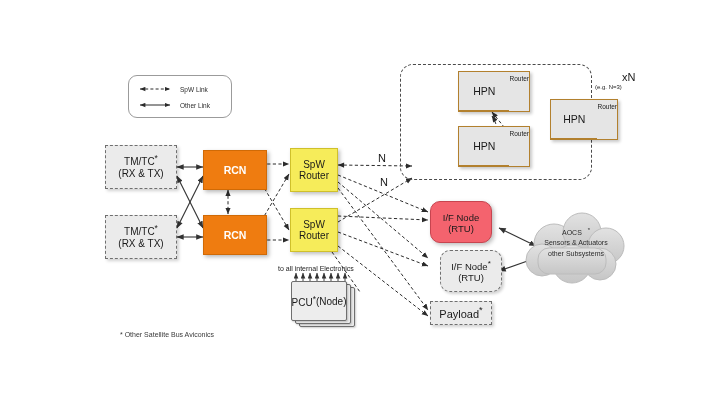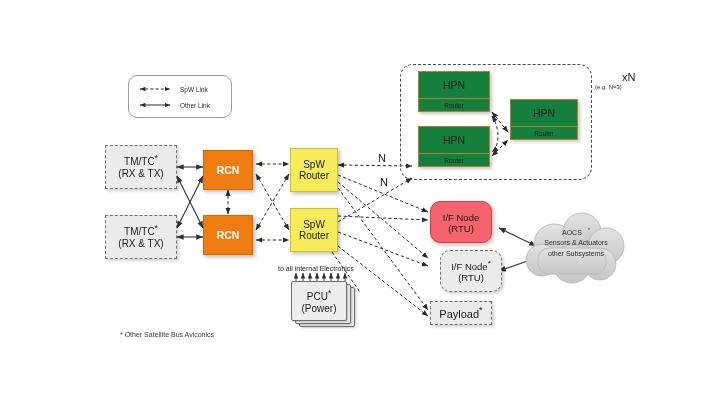--- a/index.html
+++ b/index.html
@@ -86,35 +86,36 @@
     box-shadow: 2px 2px 4px rgba(0,0,0,0.26);
   }
   .box-pink {
     background: #f4636e;
     border: 1.2px solid #c7444f;
     color: #1a1a1a;
     box-shadow: 2px 2px 4px rgba(0,0,0,0.26);
   }
 
   .tmtc   { width: 72px; height: 44px; font-size: 10px; }
-  .rcn    { width: 50px; height: 40px; font-size: 10.5px; }
+  .rcn    { width: 64px; height: 40px; font-size: 10.5px; }
   .spw    { width: 48px; height: 44px; font-size: 10px; }
   .ifnode { width: 62px; height: 42px; font-size: 9.5px; border-radius: 10px; }
   .payload{ width: 62px; height: 24px; font-size: 11px; }
 
   
   .hpn {
     position: absolute;
     box-sizing: border-box;
-    background: #15803d;
+    background: #e5e5e5;
     border: 1px solid #b2802e;
     box-shadow: 2px 2px 3px rgba(0,0,0,0.22);
     display: flex;
-    flex-direction: column;
+    flex-direction: row;
     z-index: 3;
+    margin-left: 40px;
   }
   .hpn-top {
     flex: 1 1 auto;
     display: flex;
     align-items: center;
     justify-content: center;
     font-size: 10.5px;
     color: #1a1a1a;
     border-bottom: 1px solid #b2802e;
   }
@@ -156,21 +157,21 @@
     box-sizing: border-box;
     background: #ededed;
     border: 1.1px solid #6f6f6f;
     border-radius: 2px;
     box-shadow: 1px 1px 2px rgba(0,0,0,0.2);
   }
   .pcu-card.c3 { left: 8px; top: 6px; }
   .pcu-card.c2 { left: 4px; top: 3px; }
   .pcu-card.c1 {
     left: 0; top: 0;
-    display: flex; flex-direction: column;
+    display: flex; flex-direction: row;
     align-items: center; justify-content: center;
     font-size: 10px; color: #1a1a1a;
   }
   .pcu-label {
     position: absolute;
     left: 278px; top: 265px;
     font-size: 7px;
     color: #1a1a1a;
     white-space: nowrap;
     z-index: 4;
@@ -377,21 +378,21 @@
   </div>
 
   <div class="pcu-label">to all internal Electronics</div>
   <div class="pcu-wrap">
     <div class="pcu-card c3"></div>
     <div class="pcu-card c2"></div>
     <div class="pcu-card c1">
       <span class="ln">
         <span>PCU</span><span class="star">*</span>
       </span>
-      <span class="ln">(Power)</span>
+      <span class="ln">(Node)</span>
     </div>
   </div>
 
   <div class="cloud-wrap">
     <svg width="128" height="82" viewBox="0 0 128 82" xmlns="http://www.w3.org/2000/svg">
       <defs>
         <linearGradient id="cg" x1="0" y1="0" x2="0" y2="1">
           <stop offset="0%" stop-color="#e2e2e2"></stop>
           <stop offset="100%" stop-color="#c6c6c6"></stop>
         </linearGradient>

